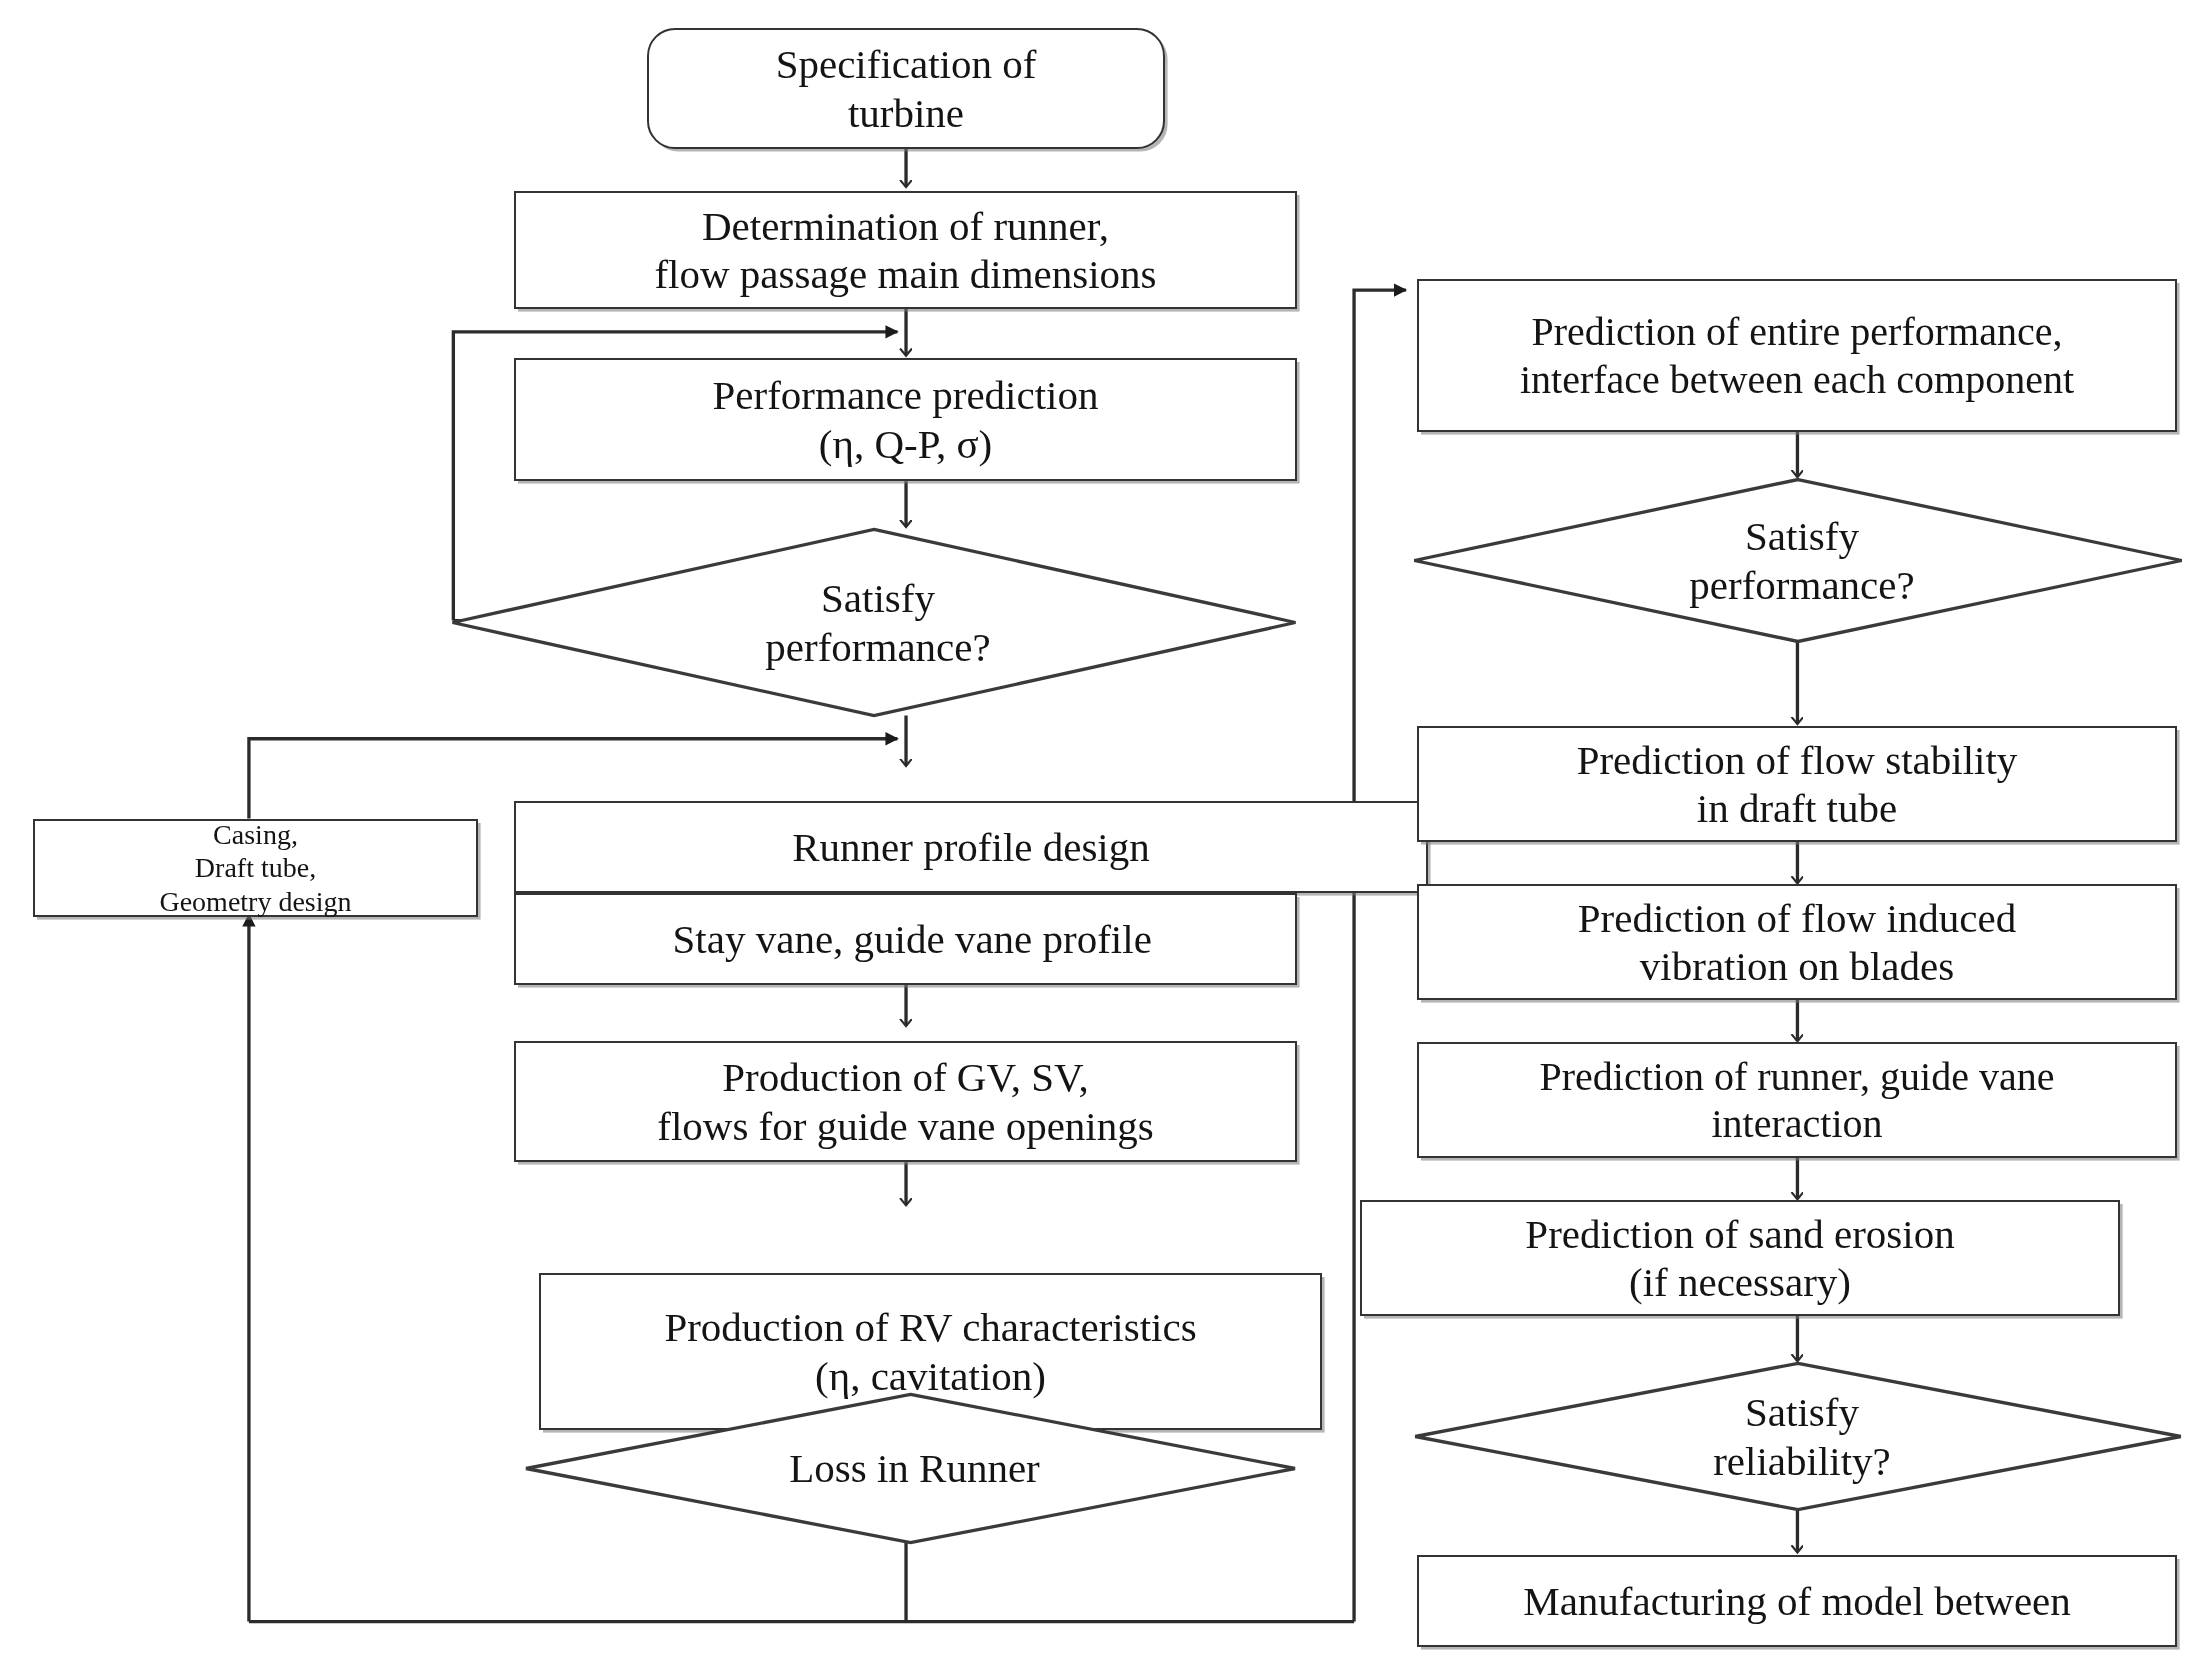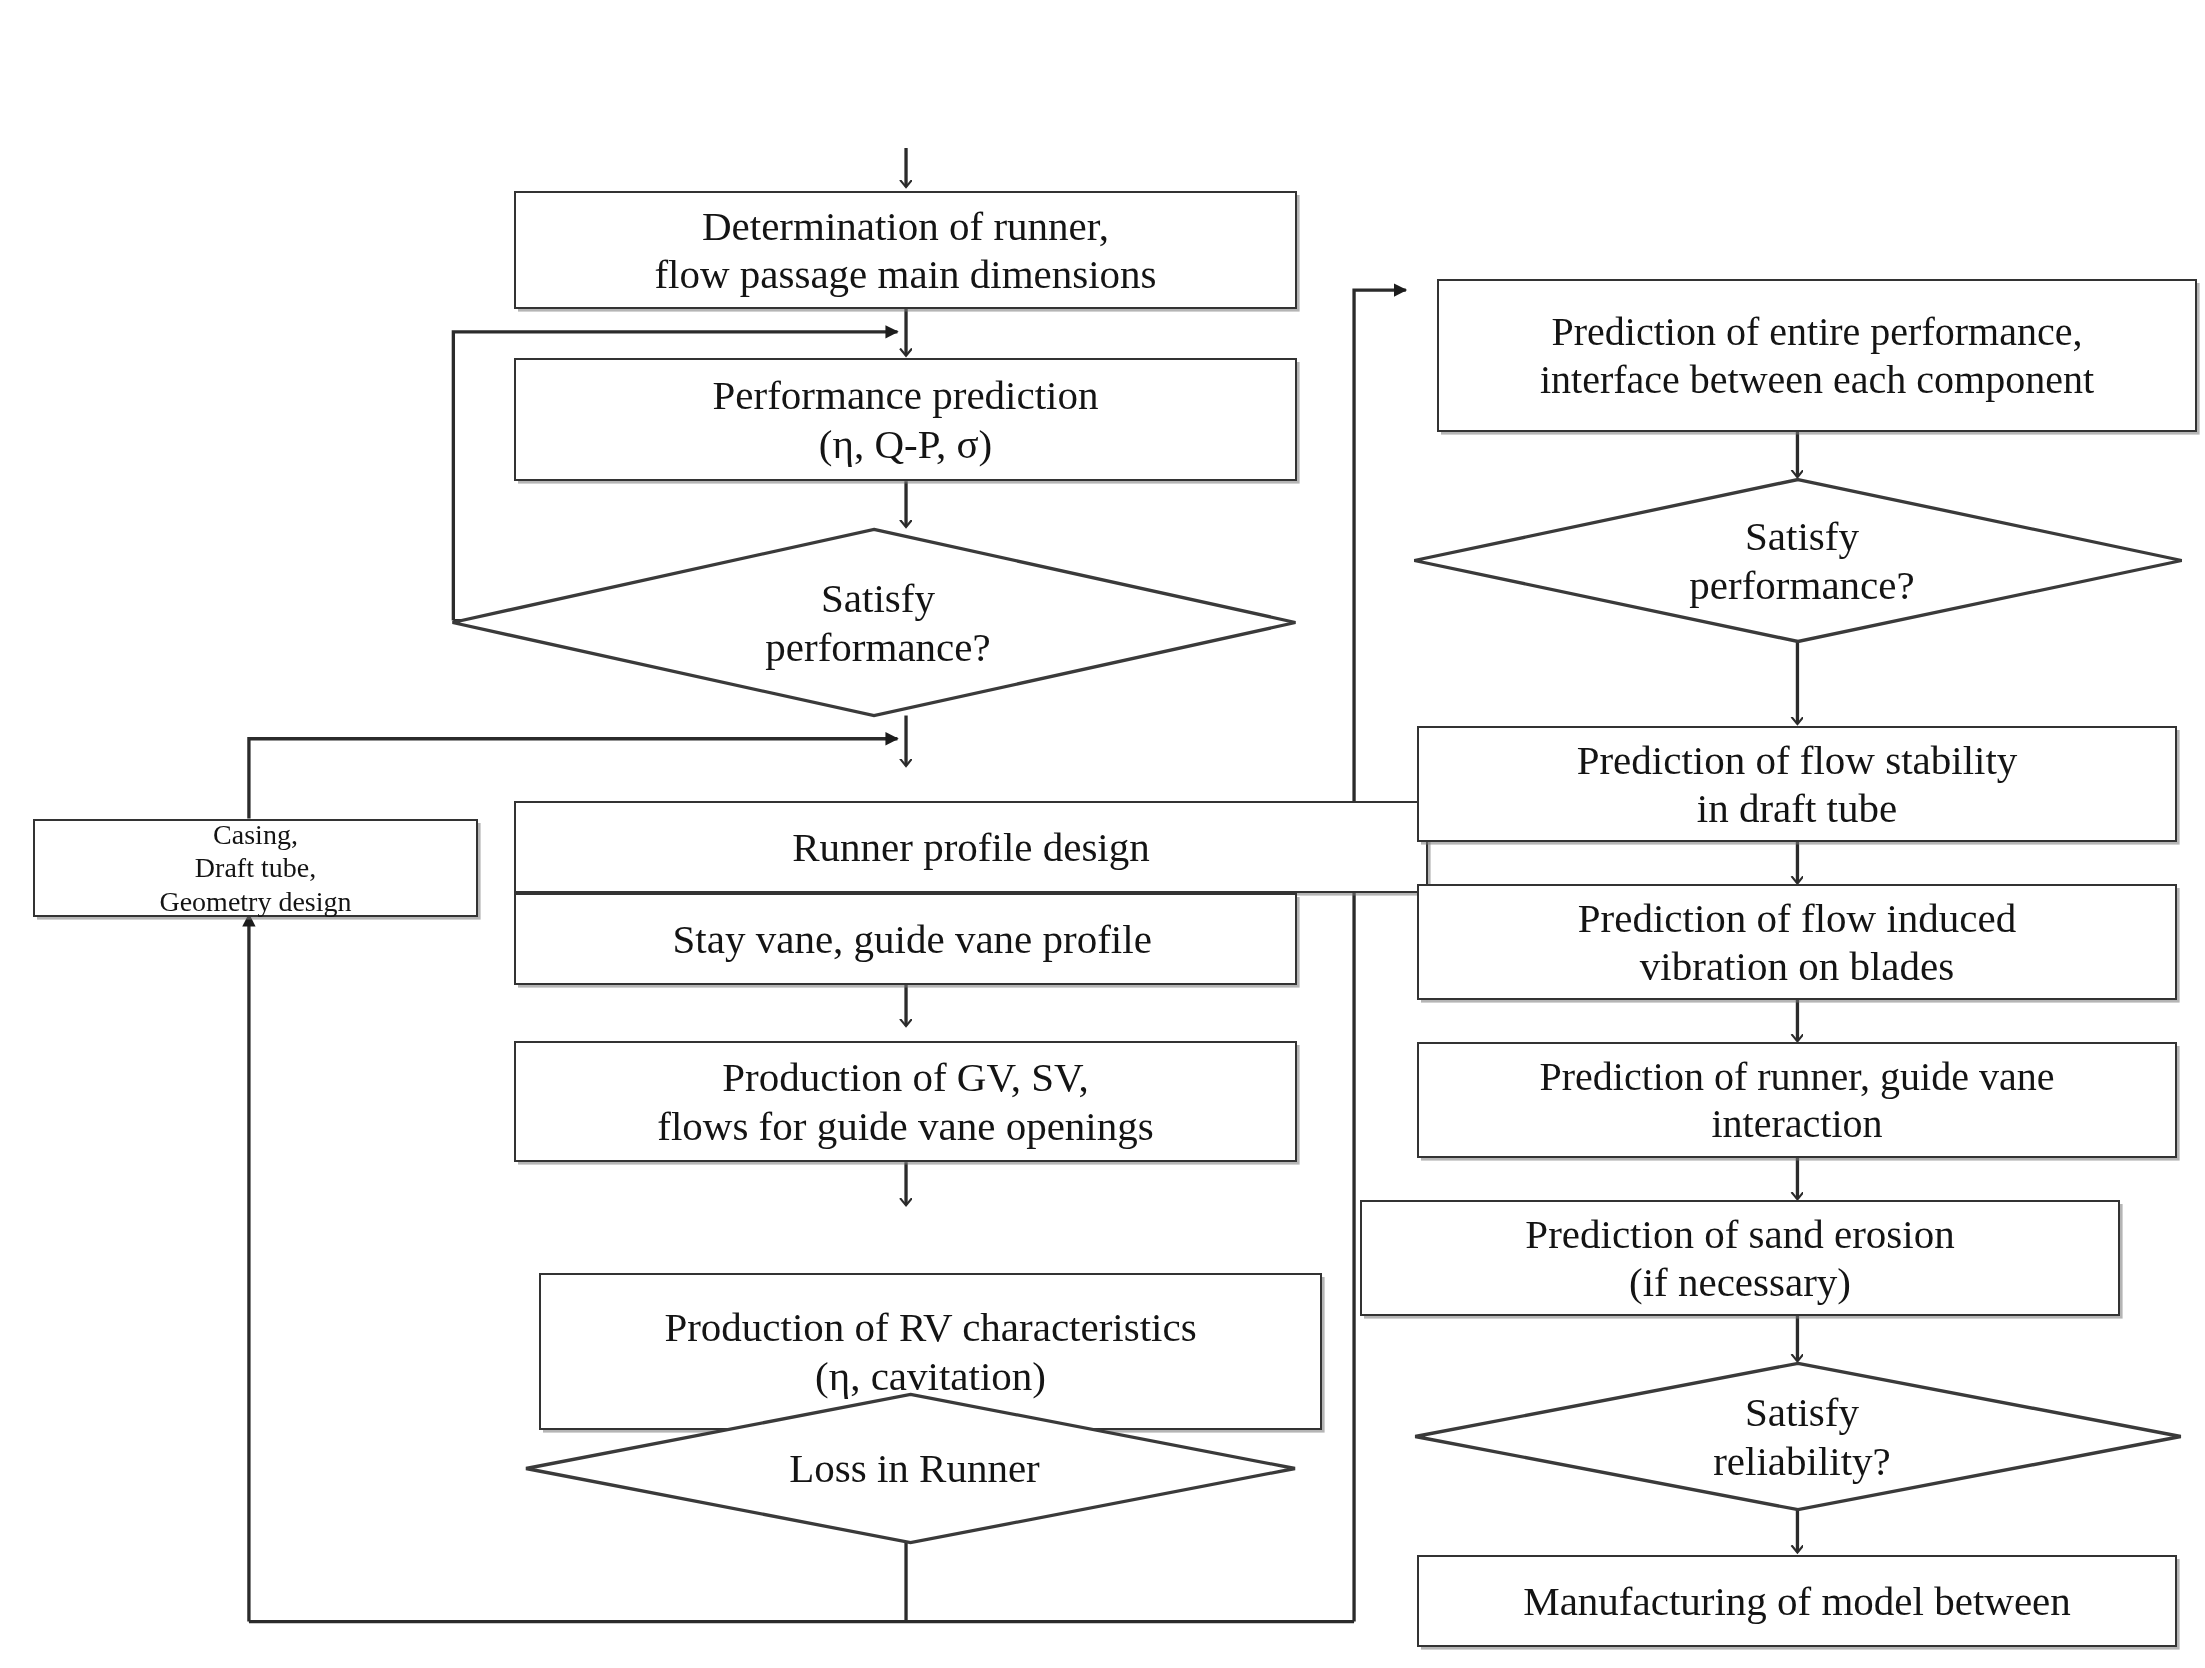--- a/index.html
+++ b/index.html
@@ -115,20 +115,22 @@
       <line x1="2708" y1="650" x2="2708" y2="718" marker-end="url(#arrowOpen)"></line>
       <line x1="2708" y1="965" x2="2708" y2="1090" marker-end="url(#arrowOpen)"></line>
       <line x1="2708" y1="1268" x2="2708" y2="1330" marker-end="url(#arrowOpen)"></line>
       <line x1="2708" y1="1506" x2="2708" y2="1568" marker-end="url(#arrowOpen)"></line>
       <line x1="2708" y1="1744" x2="2708" y2="1806" marker-end="url(#arrowOpen)"></line>
       <line x1="2708" y1="1982" x2="2708" y2="2050" marker-end="url(#arrowOpen)"></line>
       <line x1="2708" y1="2273" x2="2708" y2="2338" marker-end="url(#arrowOpen)"></line>
     </g>
   </svg>
 
+  <div class="node rounded" style="left:647px; top:28px; width:518px; height:121px;">Specification of
+turbine</div>
 
   <div class="node" style="left:514px; top:191px; width:783px; height:118px;">Determination  of runner,
 flow passage main dimensions</div>
 
   <div class="node" style="left:514px; top:358px; width:783px; height:123px;text-align:center;">Performance prediction
 (η, Q-P, σ)</div>
 
   <div class="diamond-wrap" style="left:451px; top:528px; width:846px; height:189px;">
     <svg width="846" height="189" viewBox="0 0 1275 285">
       <polygon points="637.5,2 1273,142.5 637.5,283 2,142.5" fill="#ffffff" stroke="#3a3a3a" stroke-width="5"></polygon>
@@ -151,21 +153,21 @@
     <svg width="773" height="151" viewBox="0 0 1165 228">
       <polygon points="582.5,2 1163,114 582.5,226 2,114" fill="#ffffff" stroke="#3a3a3a" stroke-width="5"></polygon>
     </svg>
     <div class="diamond-label">Loss in Runner</div>
   </div>
 
   <div class="node" style="left:33px; top:819px; width:445px; height:98px; font-size:28px;">Casing,
 Draft tube,
 Geometry design</div>
 
-  <div class="node" style="left:1417px; top:279px; width:760px; height:153px; font-size:40px;margin-left:20px;">Prediction of entire  performance,
+  <div class="node" style="left:1417px; top:279px; width:760px; height:153px; font-size:40px;">Prediction of entire  performance,
 interface between each component</div>
 
   <div class="diamond-wrap" style="left:1413px; top:478px; width:770px; height:165px;">
     <svg width="770" height="165" viewBox="0 0 1160 248">
       <polygon points="580,2 1158,124 580,246 2,124" fill="#ffffff" stroke="#3a3a3a" stroke-width="5"></polygon>
     </svg>
     <div class="diamond-label">Satisfy
 performance?</div>
   </div>
 

